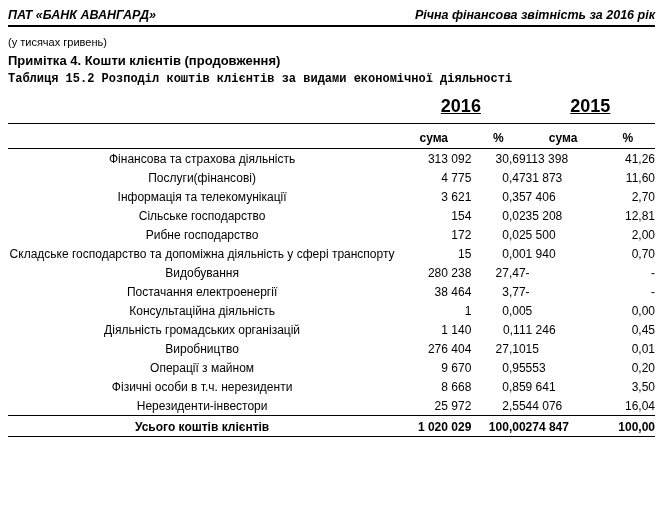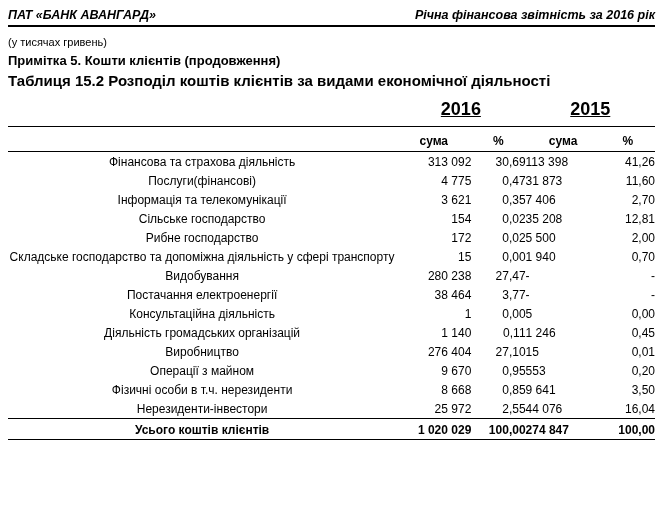--- a/index.html
+++ b/index.html
@@ -39,23 +39,24 @@
     font-size: 11px;
     margin-top: 9px;
     margin-bottom: 5px;
   }
   .note-title {
     font-size: 13px;
     font-weight: bold;
     margin-bottom: 4px;
   }
   .table-title {
-    font-size: 15px;
+    font-size: 12px;
     font-weight: bold;
     margin-bottom: 10px;
+    font-family: Liberation Mono, monospace;
   }
 
   table.data {
     width: 100%;
     border-collapse: collapse;
     font-size: 12px;
   }
   table.data td, table.data th {
     padding: 0;
     font-weight: normal;
@@ -115,21 +116,21 @@
 <body>
 
 <div class="page">
 
   <div class="header-row">
     <div class="header-left">ПАТ «БАНК АВАНГАРД»</div>
     <div class="header-right">Річна фінансова звітність за 2016 рік</div>
   </div>
 
   <div class="units">(у тисячах гривень)</div>
-  <div class="note-title">Примітка 5. Кошти клієнтів (продовження)</div>
+  <div class="note-title">Примітка 4. Кошти клієнтів (продовження)</div>
   <div class="table-title">Таблиця 15.2 Розподіл коштів клієнтів за видами економічної діяльності</div>
 
   <table class="data">
     <colgroup>
       <col class="col-label">
       <col class="col-s1">
       <col class="col-p1">
       <col class="col-s2">
       <col class="col-p2">
     </colgroup>

